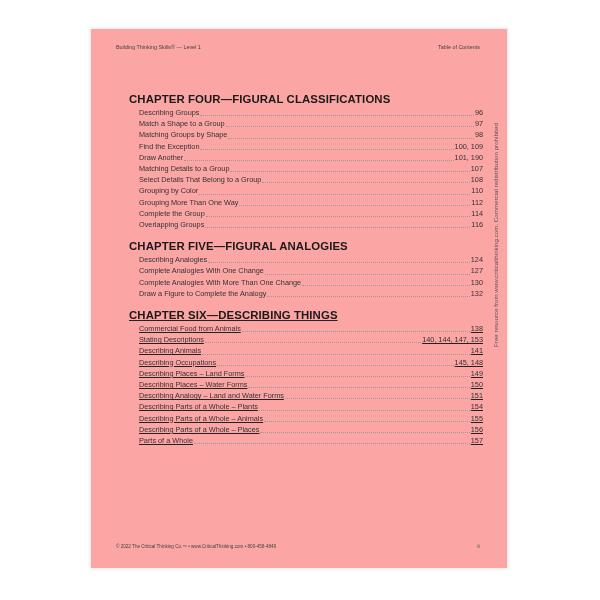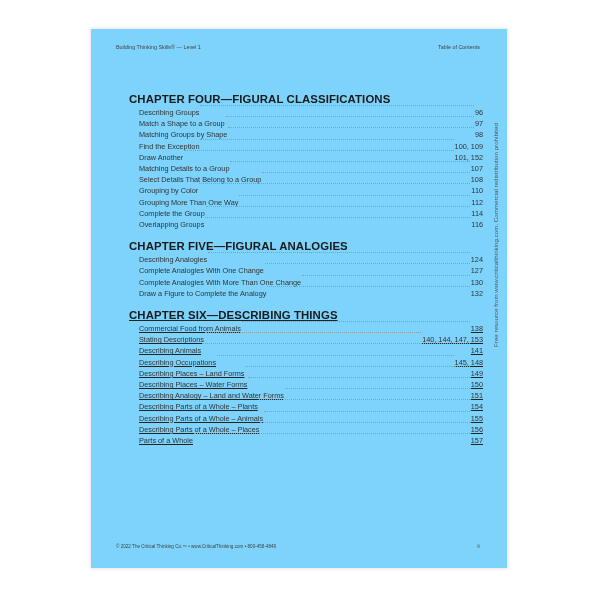--- a/index.html
+++ b/index.html
@@ -9,21 +9,21 @@
       height: 600px;
       background: #ffffff;
       overflow: hidden;
     }
     .page {
       position: absolute;
       left: 91px;
       top: 29px;
       width: 416px;
       height: 539px;
-      background: #7dd3fc;
+      background: #fca5a5;
       box-shadow: 0 0 3px 1px rgba(0,0,0,0.10);
       font-family: "Liberation Sans", sans-serif;
       color: #222;
     }
     .running-header {
       position: absolute;
       top: 15px;
       left: 25px;
       right: 27px;
       font-size: 5.4px;
@@ -43,21 +43,21 @@
     .chapter-title {
       font-weight: bold;
       font-size: 11.4px;
       letter-spacing: 0.1px;
       color: #1a1a1a;
       line-height: 13px;
       margin-bottom: 1px;
     }
     .entry {
       display: flex;
-      align-items: flex-start;
+      align-items: flex-end;
       font-size: 7.3px;
       line-height: 11.2px;
       color: #333;
       padding-left: 10px;
     }
     .entry .label {
       white-space: nowrap;
     }
     .entry .dots {
       flex: 1;
@@ -125,21 +125,21 @@
           <span class="pages">98</span>
         </div>
       <div class="entry">
           <span class="label">Find the Exception</span>
           <span class="dots"></span>
           <span class="pages">100, 109</span>
         </div>
       <div class="entry">
           <span class="label">Draw Another</span>
           <span class="dots"></span>
-          <span class="pages">101, 152</span>
+          <span class="pages">101, 190</span>
         </div>
       <div class="entry">
           <span class="label">Matching Details to a Group</span>
           <span class="dots"></span>
           <span class="pages">107</span>
         </div>
       <div class="entry">
           <span class="label">Select Details That Belong to a Group</span>
           <span class="dots"></span>
           <span class="pages">108</span>

